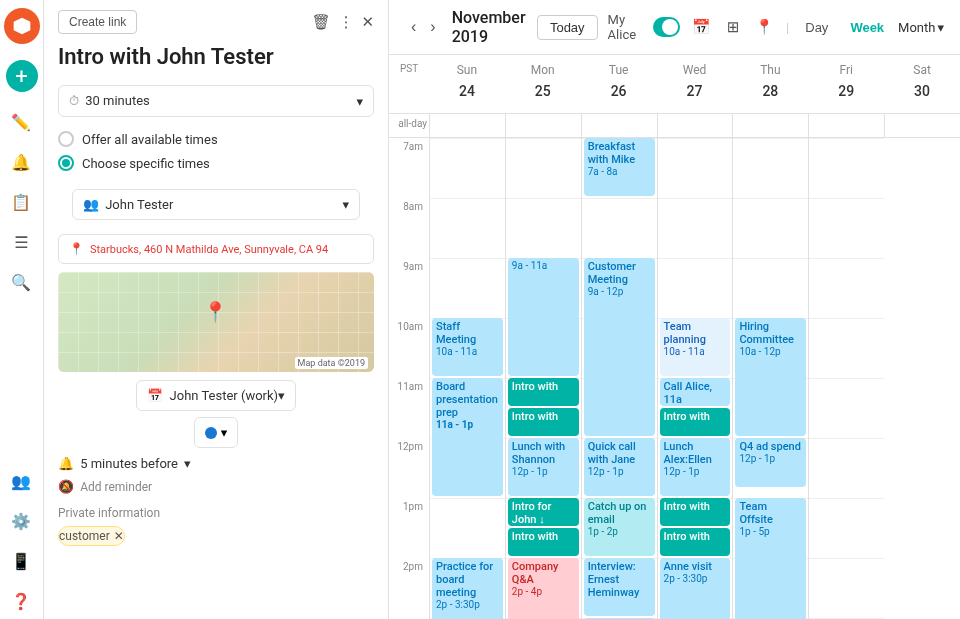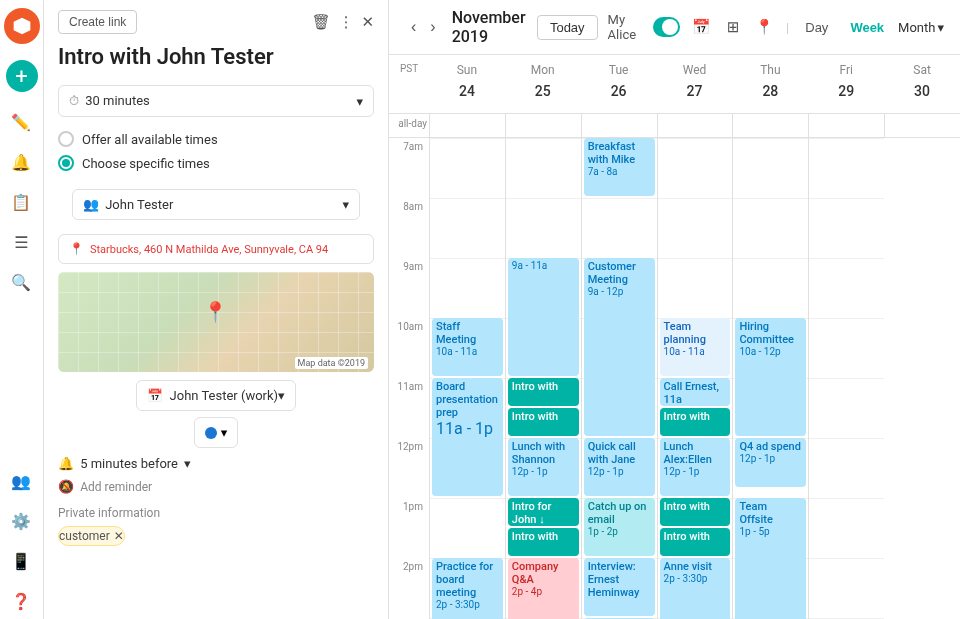--- a/index.html
+++ b/index.html
@@ -547,21 +547,21 @@
               <div style="height:60px;border-top:1px solid #efefef"></div>
               <div style="height:60px;border-top:1px solid #efefef"></div>
               <div style="height:60px;border-top:1px solid #efefef"></div>
           </div>
           <div class="cal-event blue" style="top:180px;height:58px">
               <div>Staff Meeting</div>
               <div style="font-size:10px;font-weight:400">10a - 11a</div>
             </div>
           <div class="cal-event blue" style="top:240px;height:118px">
               <div>Board presentation prep</div>
-              <div style="font-size:16px;font-weight:400">11a - 1p</div>
+              <div style="font-size:10px;font-weight:700">11a - 1p</div>
             </div>
           <div class="cal-event blue" style="top:420px;height:88px">
               <div>Practice for board meeting</div>
               <div style="font-size:10px;font-weight:400">2p - 3:30p</div>
             </div>
 
         </div>
       </div>
 
       <div class="day-col" style="position:relative;min-height:720px">
@@ -650,21 +650,21 @@
               <div style="height:60px;border-top:1px solid #efefef"></div>
               <div style="height:60px;border-top:1px solid #efefef"></div>
               <div style="height:60px;border-top:1px solid #efefef"></div>
               <div style="height:60px;border-top:1px solid #efefef"></div>
           </div>
           <div class="cal-event light" style="top:180px;height:58px">
               <div>Team planning</div>
               <div style="font-size:10px;font-weight:400">10a - 11a</div>
             </div>
           <div class="cal-event blue" style="top:240px;height:28px">
-              <div>Call Ernest, 11a</div>
+              <div>Call Alice, 11a</div>
             </div>
           <div class="cal-event highlight" style="top:270px;height:28px">
               <div>Intro with</div>
             </div>
           <div class="cal-event blue" style="top:300px;height:58px">
               <div>Lunch Alex:Ellen</div>
               <div style="font-size:10px;font-weight:400">12p - 1p</div>
             </div>
           <div class="cal-event highlight" style="top:360px;height:28px">
               <div>Intro with</div>

